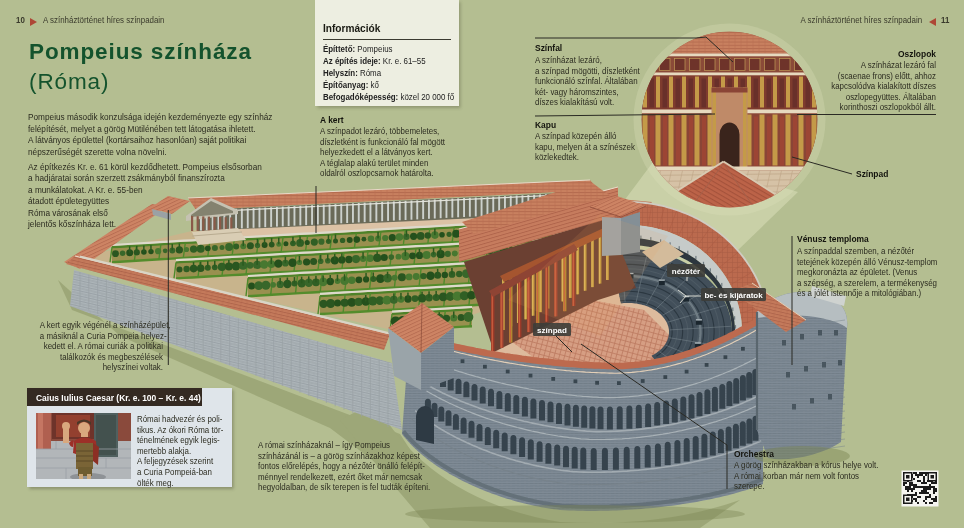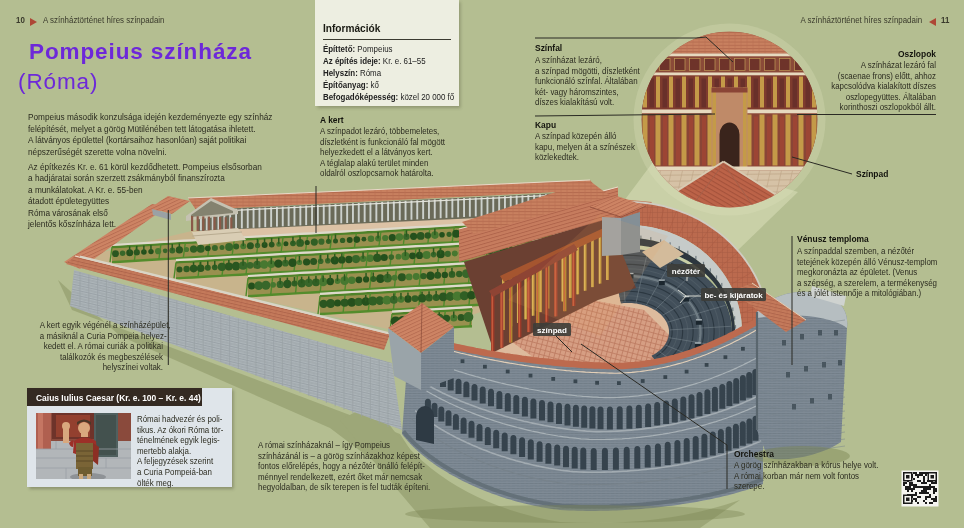--- a/index.html
+++ b/index.html
@@ -1,20 +1,20 @@
 <!DOCTYPE html>
 <html><head><meta charset="utf-8">
 <style>
 html,body{margin:0;padding:0;}
 body{width:964px;height:528px;position:relative;overflow:hidden;background:#b4be91;font-family:"Liberation Sans",sans-serif;}
 .abs{position:absolute;}
 .cx{transform:scaleX(0.88);transform-origin:0 0;white-space:nowrap;}
 .cxr{transform:scaleX(0.88);transform-origin:100% 0;white-space:nowrap;text-align:right;}
 .hdr{font-size:9px;color:#3a3a2c;}
-.h1{font-size:22.5px;font-weight:bold;color:#6d28d9;letter-spacing:0.9px;transform:none !important;}
+.h1{font-size:22.5px;font-weight:bold;color:#14532d;letter-spacing:0.9px;transform:none !important;}
 .body{font-size:9.4px;line-height:11.6px;color:#2c2c20;}
 .callh{font-size:9.6px;font-weight:bold;color:#14140e;}
 .callb{font-size:9px;line-height:10.6px;color:#2c2c20;}
 </style></head>
 <body>
 <svg class="abs" style="left:0;top:0" width="964" height="528" viewBox="0 0 964 528">
     <defs>
 <pattern id="pRoofN" width="6" height="3.2" patternUnits="userSpaceOnUse">
  <rect width="6" height="3.2" fill="#c8805f"></rect>
  <path d="M0,0.5 H6" stroke="#aa5f46" stroke-width="0.7"></path>
@@ -1106,21 +1106,21 @@
   </svg>
 
 <div class="abs hdr cx" style="left:16px;top:15px;font-weight:bold;">10</div>
 <div class="abs" style="left:30px;top:17.5px;width:0;height:0;border-left:7px solid #ae4736;border-top:4px solid transparent;border-bottom:4px solid transparent;"></div>
 <div class="abs hdr cx" style="left:43px;top:15px;">A színháztörténet híres színpadain</div>
 <div class="abs hdr cxr" style="right:42px;top:15px;">A színháztörténet híres színpadain</div>
 <div class="abs" style="left:929px;top:17.5px;width:0;height:0;border-right:7px solid #ae4736;border-top:4px solid transparent;border-bottom:4px solid transparent;"></div>
 <div class="abs hdr cx" style="left:941px;top:15px;font-weight:bold;">11</div>
 
 <div class="abs h1" style="left:29px;top:38.5px;">Pompeius színháza</div>
-<div class="abs h1" style="left:18px;top:68.5px;font-weight:normal;">(Róma)</div>
+<div class="abs h1" style="left:29px;top:68.5px;font-weight:normal;">(Róma)</div>
 
 <div class="abs body cx" style="left:28px;top:111px;">Pompeius második konzulsága idején kezdeményezte egy színház<br>felépítését, melyet a görög Mütilénében tett látogatása ihletett.<br>A látványos épülettel (kortársaihoz hasonlóan) saját politikai<br>népszerűségét szerette volna növelni.</div>
 <div class="abs body cx" style="left:28px;top:160.5px;">Az építkezés Kr. e. 61 körül kezdődhetett. Pompeius elsősorban<br>a hadjáratai során szerzett zsákmányból finanszírozta<br>a munkálatokat. A Kr. e. 55-ben<br>átadott épületegyüttes<br>Róma városának első<br>jelentős kőszínháza lett.</div>
 
 <div class="abs" style="left:315px;top:0;width:144px;height:106px;background:#edeee1;box-shadow:1.5px 2px 3px rgba(60,60,40,0.3);"></div>
 <div class="abs cx" style="left:323px;top:22px;font-size:11.5px;font-weight:bold;color:#191912;">Információk</div>
 <div class="abs" style="left:323px;top:39px;width:128px;border-top:1.3px solid #3a3a30;"></div>
 <div class="abs cx" style="left:323px;top:43px;font-size:9px;line-height:12px;color:#222;"><b>Építtető:</b> Pompeius<br><b>Az építés ideje:</b> Kr. e. 61–55<br><b>Helyszín:</b> Róma<br><b>Építőanyag:</b> kő<br><b>Befogadóképesség:</b> közel 20 000 fő</div>
 
 <div class="abs callh cx" style="left:320px;top:114px;">A kert</div>

